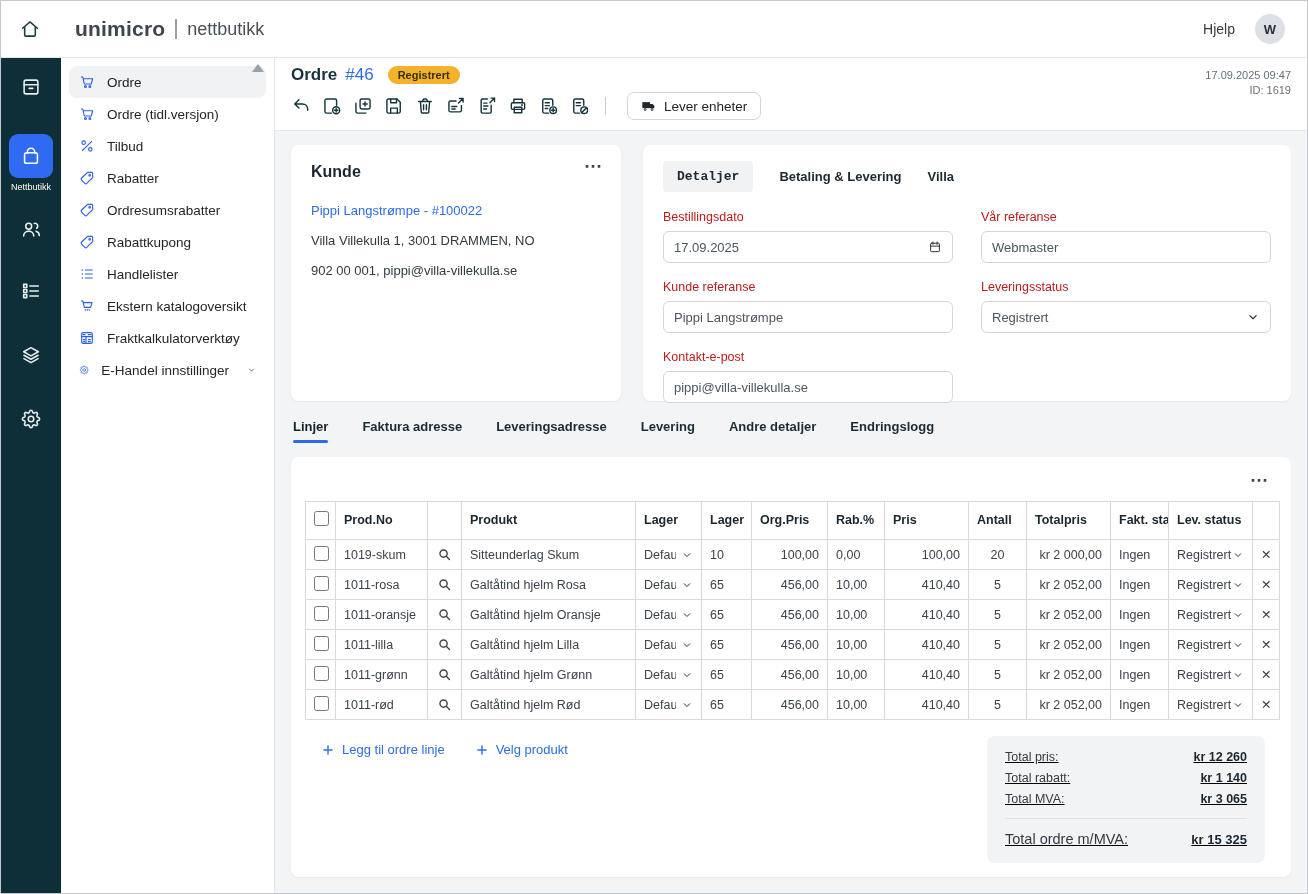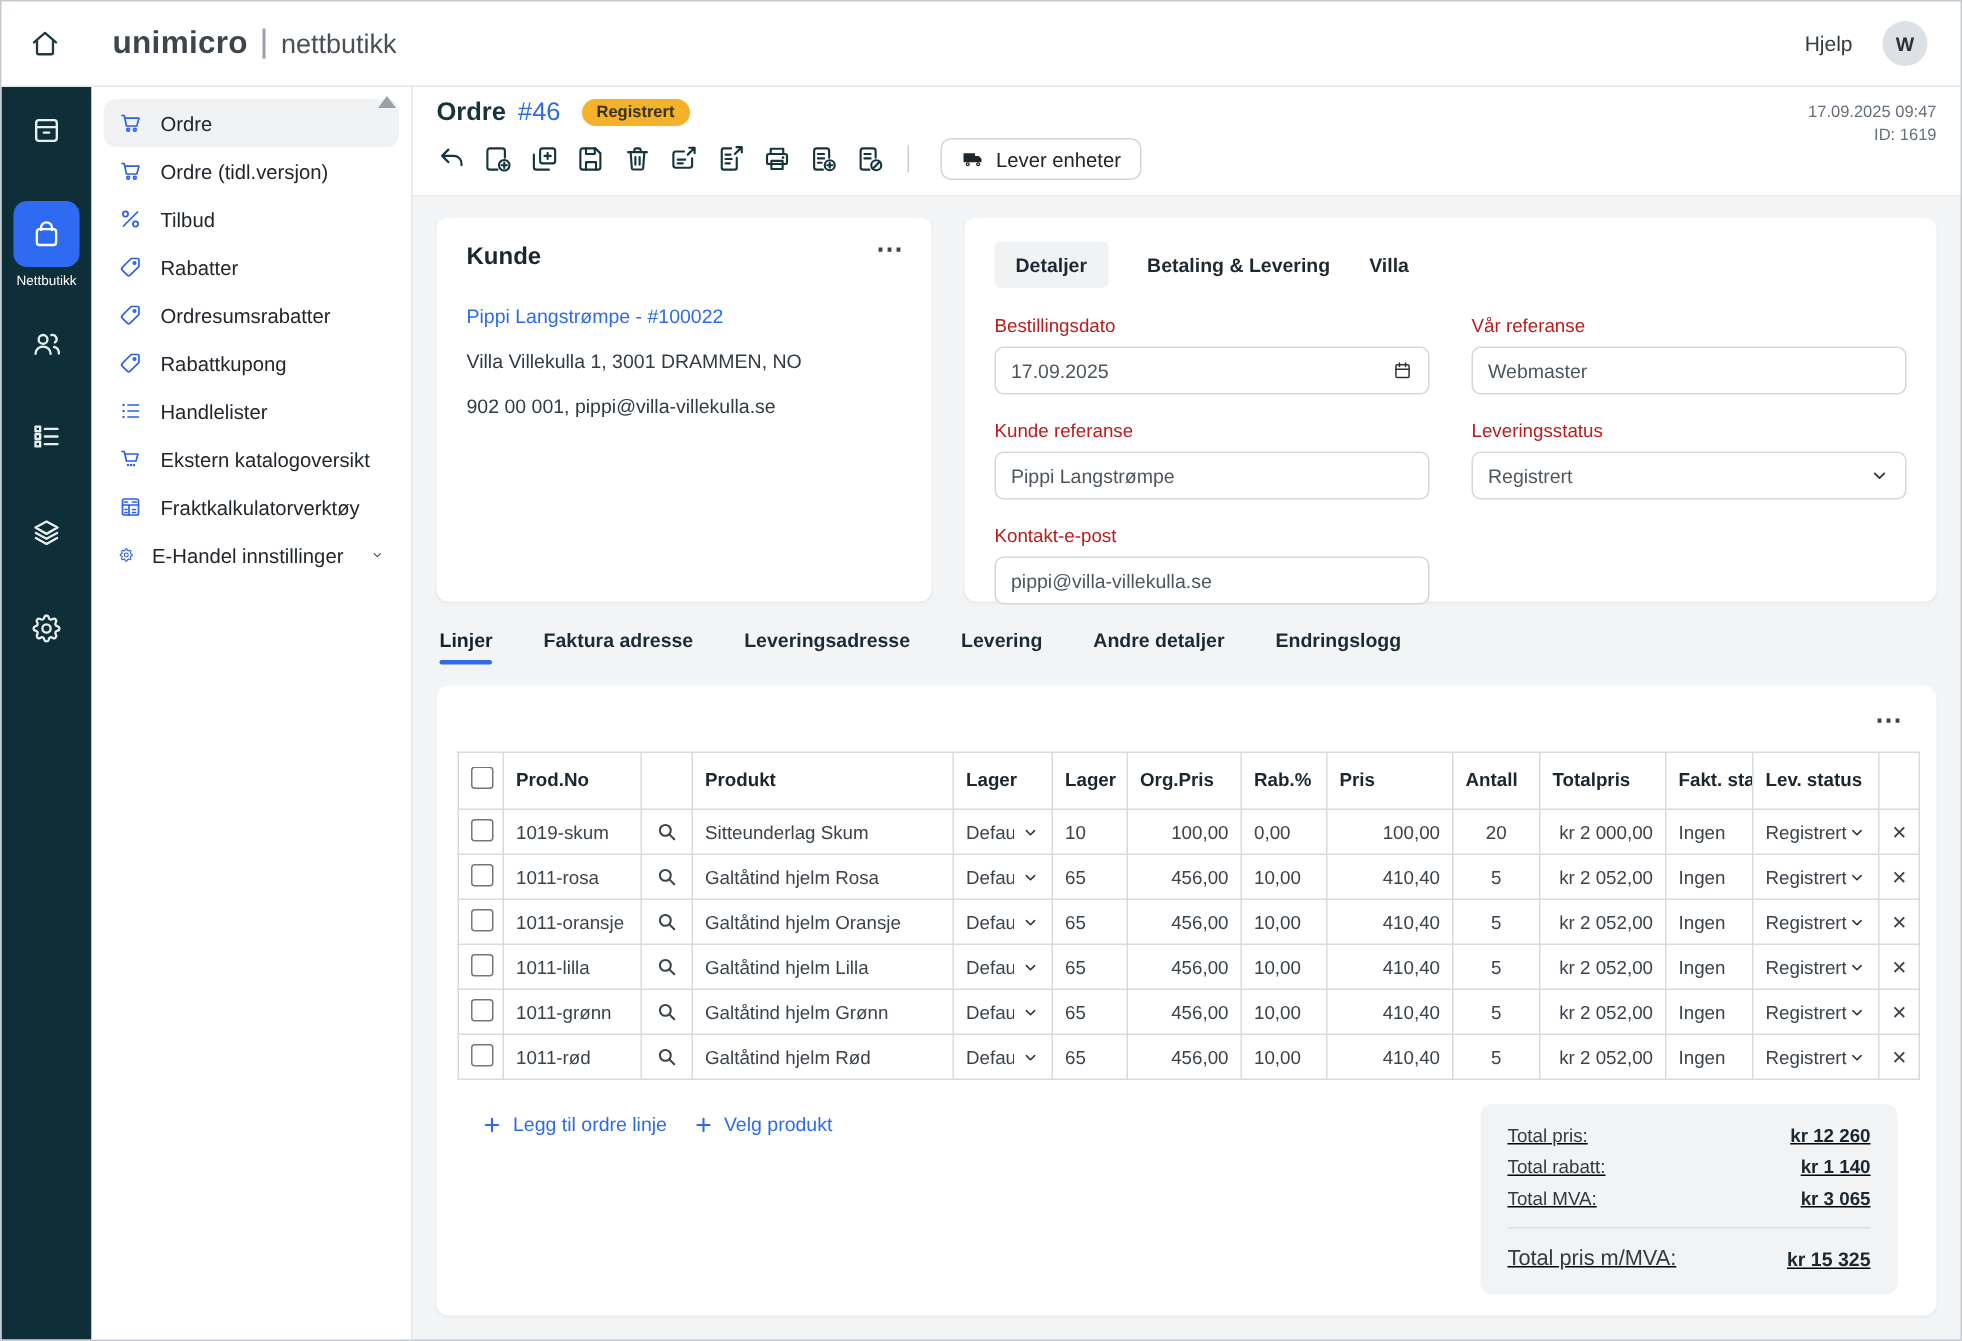--- a/index.html
+++ b/index.html
@@ -60,21 +60,21 @@
   .cards-row { display:flex; gap:22px; height:256px; flex-shrink:0; }
   .customer-card { width:330px; padding:18px 20px; position:relative; flex-shrink:0; }
   .card-title { font-size:16px; font-weight:700; color:#1c262e; }
   .dots { position:absolute; top:14px; right:18px; font-size:18px; font-weight:700; color:#3c434b; cursor:pointer; line-height:14px; letter-spacing:1px; }
   .cust-link { display:block; margin-top:22px; font-size:13px; color:#2d6ce5; cursor:pointer; }
   .cust-line { margin-top:15px; font-size:13px; color:#333a41; }
 
   .details-card { flex:1; padding:16px 20px; }
   .dtabs { display:flex; align-items:center; gap:26px; }
   .dtab { font-size:13px; font-weight:600; color:#1e2830; cursor:pointer; padding:8px 0; }
-  .dtab.active { background:#f1f2f4; border-radius:4px; padding:8px 14px; }
+  .dtab.active { background:#f1f2f4; border-radius:4px; padding:8px 14px;font-family:Liberation Mono, monospace; }
   .form-grid { display:grid; grid-template-columns: 290px 1fr; column-gap:28px; row-gap:17px; margin-top:18px; }
   .field label { display:block; font-size:12.5px; font-weight:400; color:#b91c1c; margin-bottom:7px; }
   .inp { height:32px; border:1px solid #d3d7db; border-radius:6px; display:flex; align-items:center; padding:0 10px; font-size:13px; color:#4d565e; background:#fff; cursor:text; }
   .inp .val { flex:1; white-space:nowrap; overflow:hidden; }
   .inp.select, .inp.date { cursor:pointer; }
   .inp .tail { color:#2a3138; }
 
   .line-tabs { display:flex; gap:34px; margin:18px 2px 0 2px; flex-shrink:0; }
   .ltab { font-size:13px; font-weight:600; color:#1c2b33; padding-bottom:9px; cursor:pointer; position:relative; }
   .ltab.active { color:#14232b; }
@@ -91,21 +91,21 @@
   th.c, td.c { text-align:center; }
   th.wrap { white-space:normal; }
   td.c-search { text-align:center; color:#15232b; cursor:pointer; }
   td.c-x { text-align:center; color:#333a41; font-size:13px; cursor:pointer; }
   .selcell { display:flex; align-items:center; justify-content:space-between; cursor:pointer; color:#3c434b; }
   .selcell .seltxt { overflow:hidden; white-space:nowrap; }
   .selcell .chev { flex-shrink:0; color:#2a3138; }
   input[type=checkbox]{ width:15px; height:15px; accent-color:#5a636b; cursor:pointer; }
 
   .table-footer { display:flex; margin-top:16px; align-items:flex-start; }
-  .add-links { display:flex; gap:17px; padding-left:16px; padding-top:6px; }
+  .add-links { display:flex; gap:30px; padding-left:16px; padding-top:6px; }
   .add-link { display:flex; align-items:center; gap:7px; color:#2d6ce5; font-size:13px; font-weight:500; cursor:pointer; }
   .add-link svg { stroke-width:2.4; }
   .tf-spacer { flex:1; }
   .totals { width:278px; background:#f1f3f5; border-radius:8px; padding:14px 18px 16px 18px; margin-right:12px;text-decoration:underline; }
   .tot-row { display:flex; justify-content:space-between; font-size:12.5px; color:#333a41; margin-bottom:7px; }
   .tot-row .tv { font-weight:700; color:#1c262e; }
   .tot-div { border-top:1px solid #dcdfe3; margin:12px 0 12px 0; }
   .tot-grand { display:flex; justify-content:space-between; align-items:center; }
   .tot-grand .tl { font-size:14.5px; color:#333a41; }
   .tot-grand .tv { font-size:13px; font-weight:700; color:#1c262e; }
@@ -758,21 +758,21 @@
               <div class="tot-row">
                   <span>Total rabatt:</span>
                   <span class="tv">kr 1 140</span>
                 </div>
               <div class="tot-row">
                   <span>Total MVA:</span>
                   <span class="tv">kr 3 065</span>
                 </div>
               <div class="tot-div"></div>
               <div class="tot-grand">
-                  <span class="tl">Total pris m/MVA:</span>
+                  <span class="tl">Total ordre m/MVA:</span>
                   <span class="tv">kr 15 325</span>
                 </div>
             </div>
           </div>
         </div>
       </div>
     </section>
   </div>
 </div>
 

